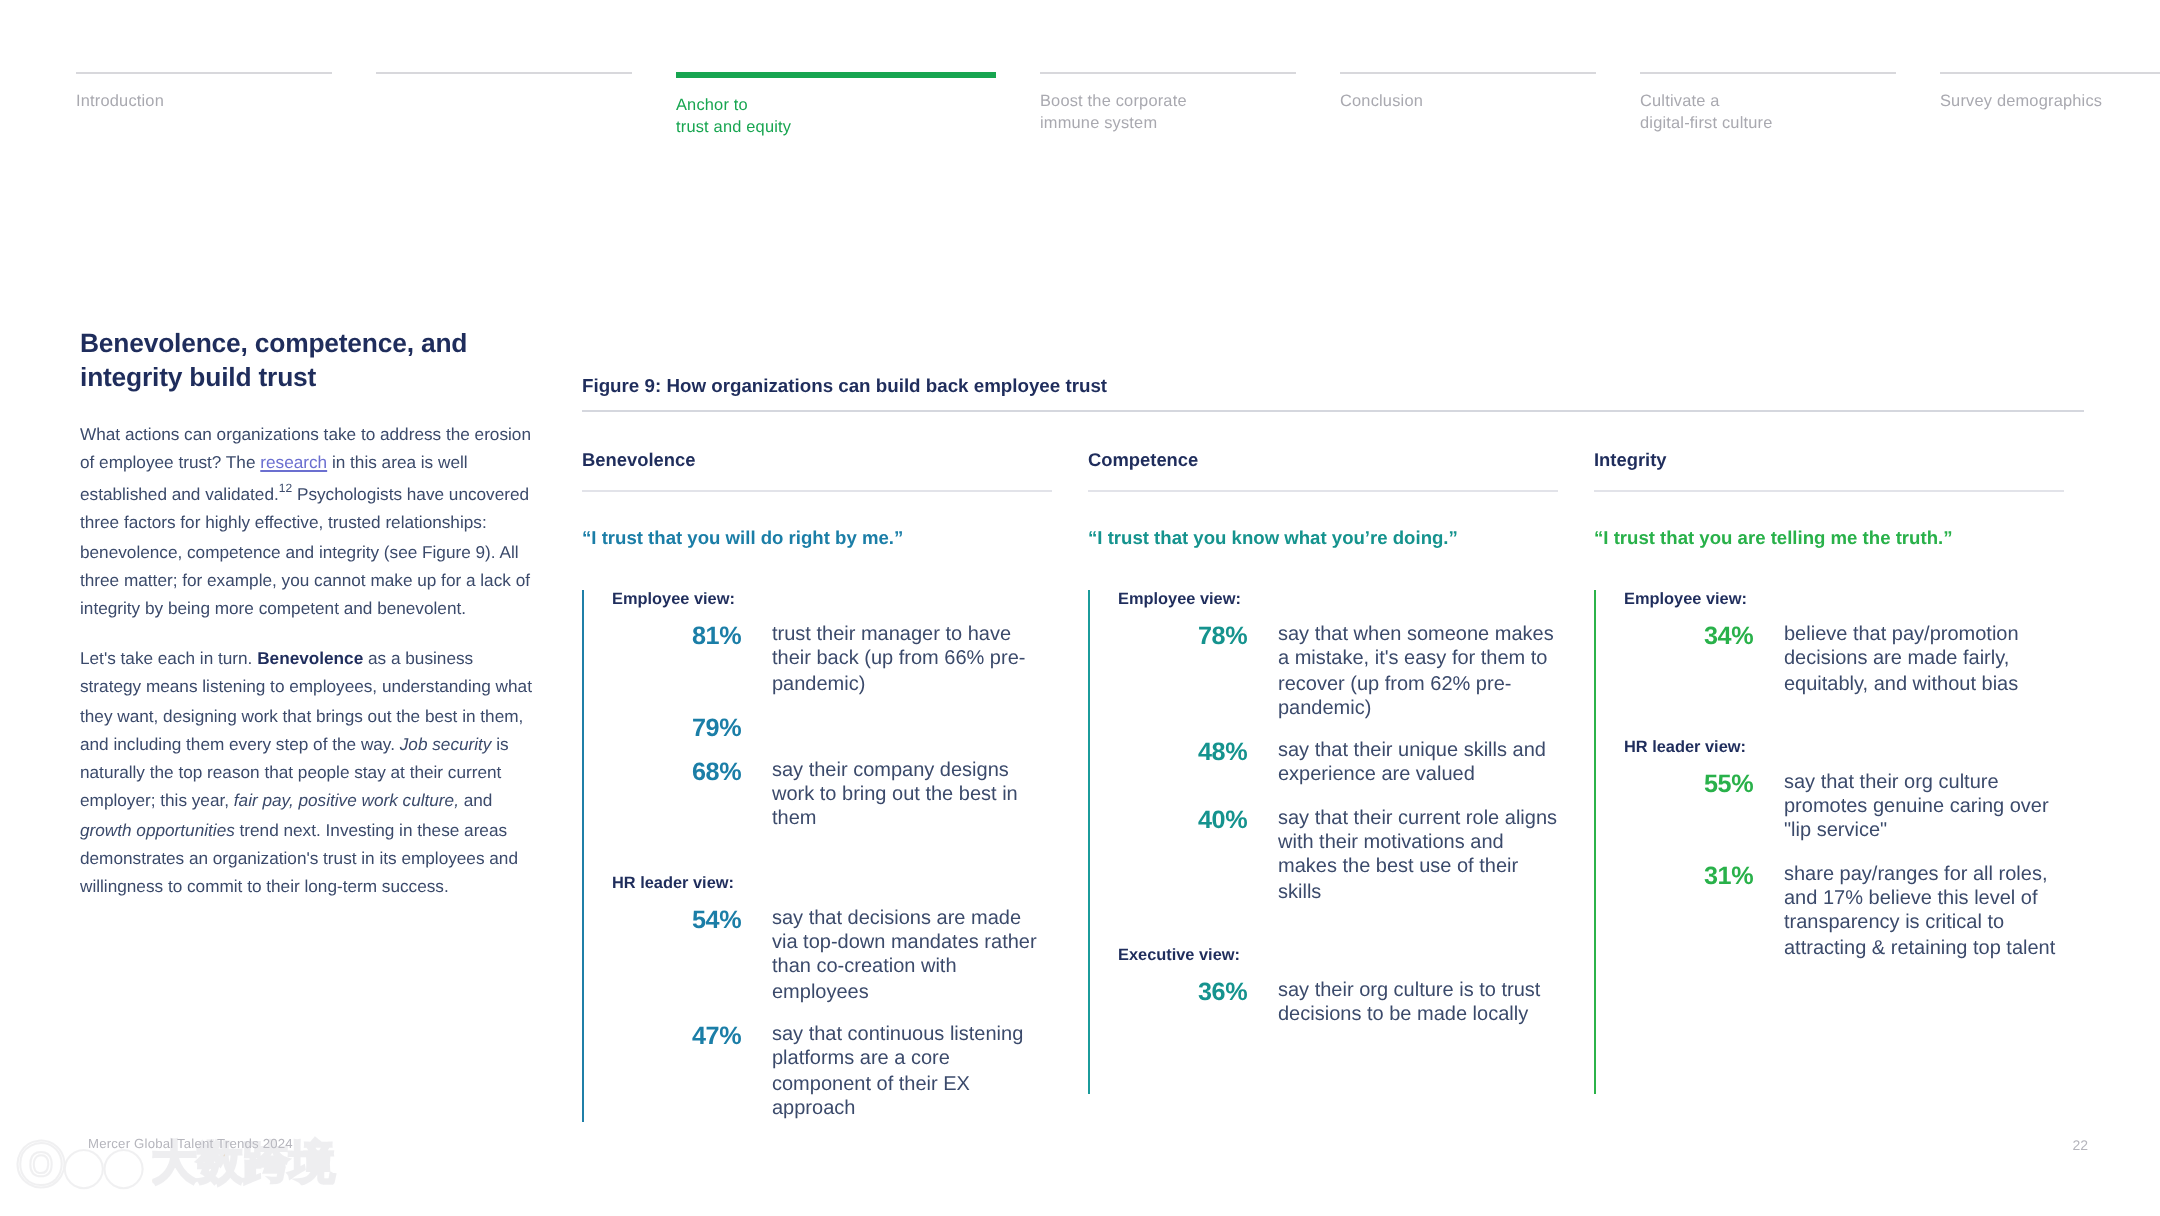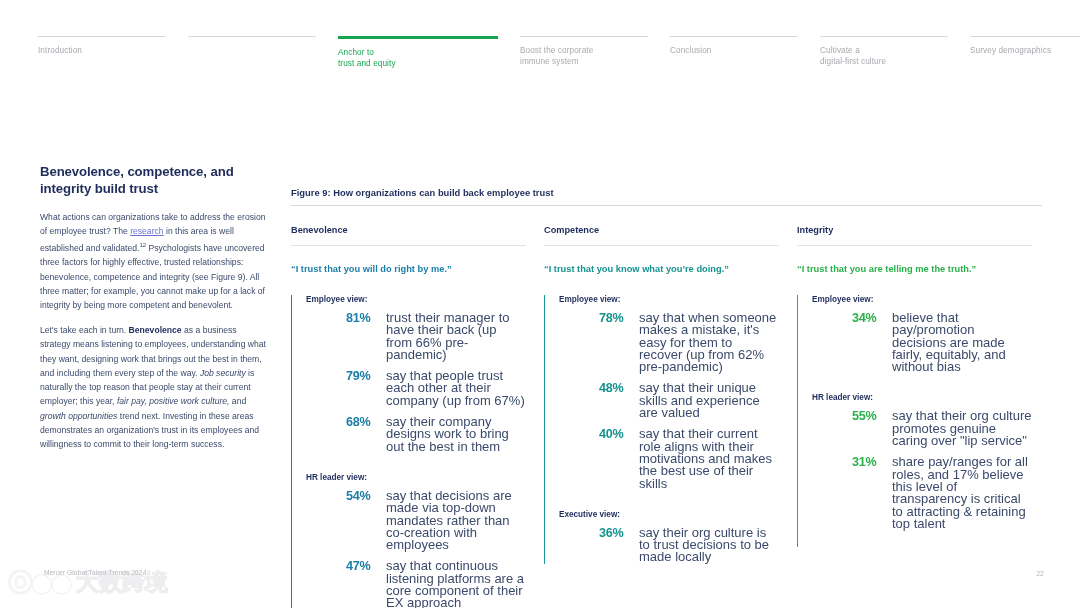--- a/index.html
+++ b/index.html
@@ -149,21 +149,21 @@
   }
   .stat-num {
     width: 40px;
     flex: 0 0 40px;
     font-size: 12.6px;
     font-weight: bold;
     line-height: 13px;
     letter-spacing: -0.2px;
   }
   .stat-text {
-    font-size: 13px;
+    font-size: 10px;
     line-height: 12.3px;
     color: #3b4a6b;
   }
 
   
   .col-benevolence .panel { color: #1f7fa8; }
   .col-benevolence .col-quote,
   .col-benevolence .stat-num { color: #1b7ea7; }
 
   .col-competence .panel { color: #1b9b9b; }
@@ -277,21 +277,20 @@
           <div class="col-head-rule"></div>
           <div class="col-quote">“I trust that you will do right by me.”</div>
           <div class="panel">
             <div class="group-label">Employee view:</div>
             <div class="stat">
               <div class="stat-num">81%</div>
               <div class="stat-text">trust their manager to have their back (up from 66% pre-pandemic)</div>
             </div>
             <div class="stat">
               <div class="stat-num">79%</div>
-              <div class="stat-text">say that people trust each other at their company (up from 67%)</div>
             </div>
             <div class="stat">
               <div class="stat-num">68%</div>
               <div class="stat-text">say their company designs work to bring out the best in them</div>
             </div>
             <div class="group-label spaced">HR leader view:</div>
             <div class="stat">
               <div class="stat-num">54%</div>
               <div class="stat-text">say that decisions are made via top-down mandates rather than co-creation with employees</div>
             </div>

